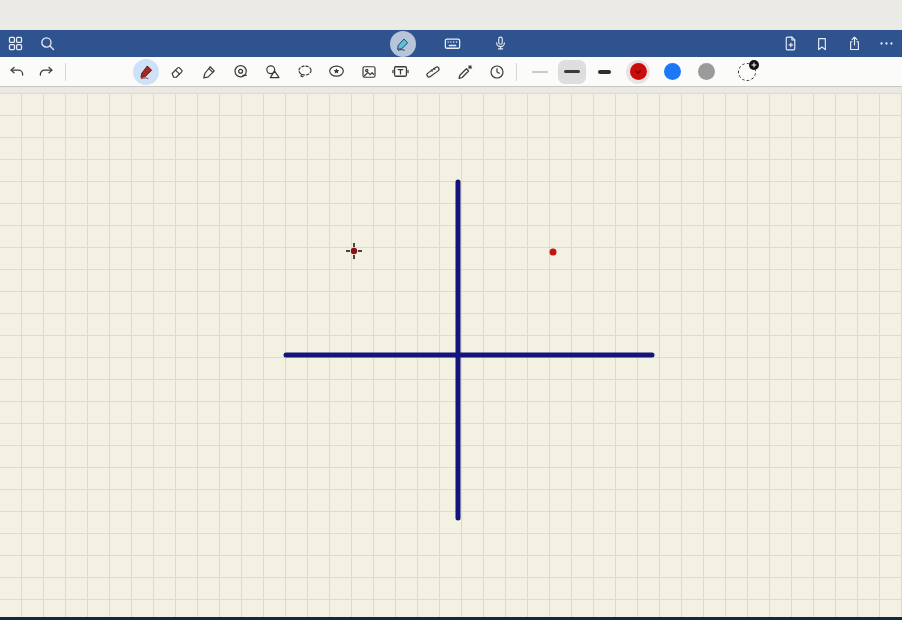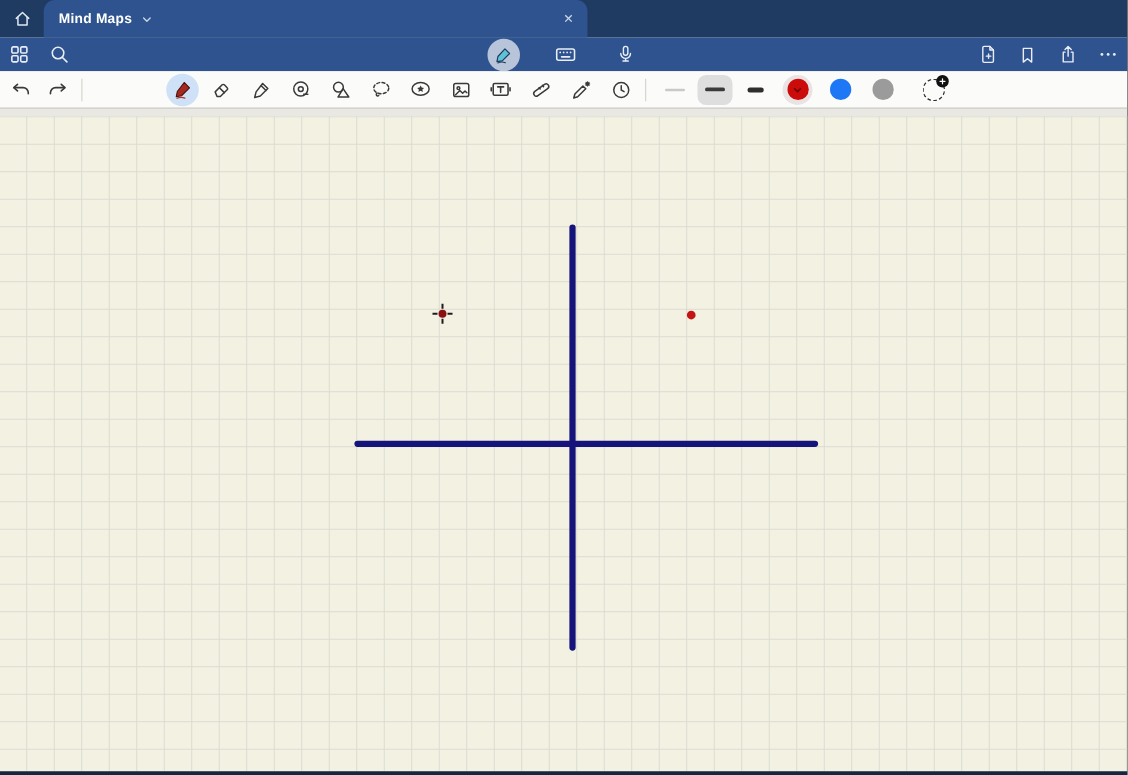--- a/index.html
+++ b/index.html
@@ -66,39 +66,20 @@
   .bottombar{position:absolute;left:0;bottom:0;width:902px;height:3px;background:#152740;z-index:4;}
   .ink{position:absolute;top:0;left:0;width:902px;height:620px;pointer-events:none;z-index:2;}
 
   svg.ic{display:block;}
 </style>
 </head>
 <body>
 
 <div class="app">
 
-  <div class="titlebar">
-    <div class="home-btn">
-      <span>
-        <svg class="ic" width="16" height="16" viewBox="0 0 24 24" fill="none" stroke="currentColor" stroke-width="1.8" stroke-linecap="round" stroke-linejoin="round">
-          <path d="M4.5 11.5 12 4.5l7.5 7"></path>
-            <path d="M6.5 10.5V19.5h11v-9"></path>
-        </svg>
-      </span>
-    </div>
-    <div class="tab">
-      <span class="tab-label">Mind Maps</span>
-      <span class="tab-chevron">
-        <svg class="ic" width="9" height="9" viewBox="0 0 24 24" fill="none" stroke="currentColor" stroke-width="3" stroke-linecap="round" stroke-linejoin="round">
-          <path d="M5 9l7 7 7-7"></path>
-        </svg>
-      </span>
-      <span class="tab-close">✕</span>
-    </div>
-  </div>
 
   <div class="navbar">
     <div class="nav-left">
       <div class="icon-btn">
         <span>
           <svg class="ic" width="17" height="17" viewBox="0 0 24 24" fill="none" stroke="currentColor" stroke-width="1.8">
             <rect x="3.5" y="3.5" width="7" height="7" rx="1.5"></rect>
               <rect x="13.5" y="3.5" width="7" height="7" rx="1.5"></rect>
             <rect x="3.5" y="13.5" width="7" height="7" rx="1.5"></rect>
               <rect x="13.5" y="13.5" width="7" height="7" rx="1.5"></rect>

